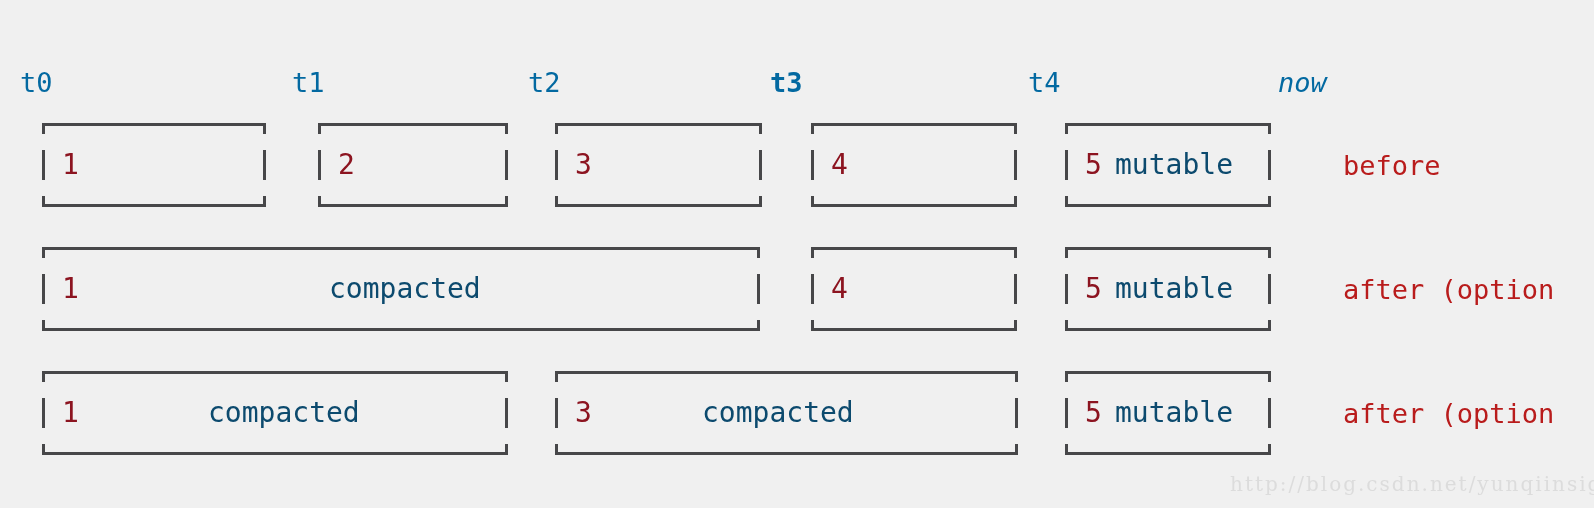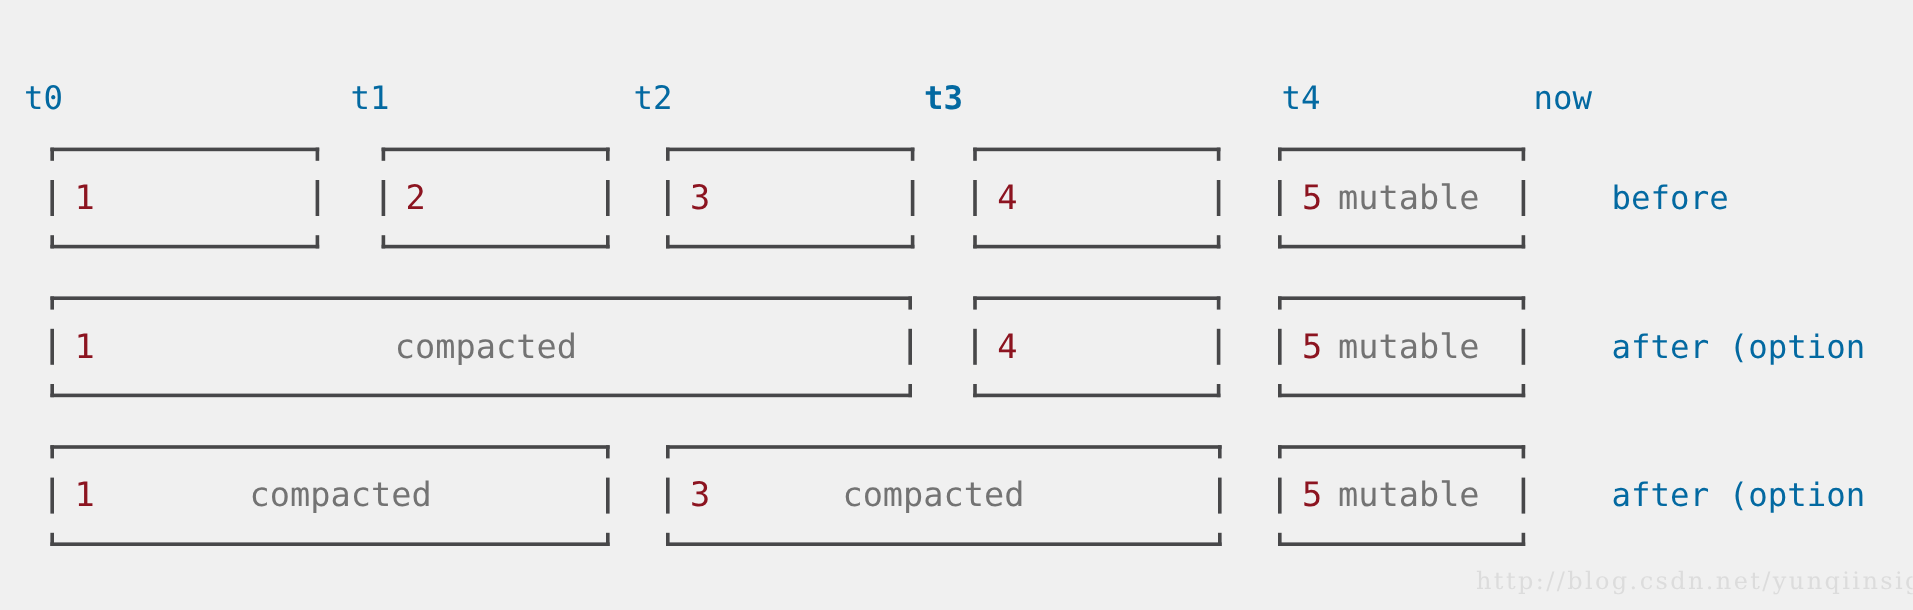--- a/index.html
+++ b/index.html
@@ -72,32 +72,32 @@
     font-size: 28px;
     line-height: 34px;
     color: #8c1420;
     white-space: pre;
   }
   .seg .tag {
     position: absolute;
     top: 25px;
     font-size: 28px;
     line-height: 34px;
-    color: #737373;
+    color: #0c4a6e;
     white-space: pre;
   }
   
   .seg .tag.inline { left: 50px; }
 
   
   .caption {
     position: absolute;
     font-size: 27px;
     line-height: 32px;
-    color: #0369a1;
+    color: #b91c1c;
     white-space: pre;
   }
 
   
   .watermark {
     position: absolute;
     font-family: "DejaVu Serif", "Liberation Serif", serif;
     font-size: 20px;
     letter-spacing: 2px;
     color: #dcdcdc;
@@ -105,22 +105,22 @@
   }
 </style>
 </head>
 <body>
 
 <div id="canvas">
     <div class="tick" style="left: 20px;">t0</div>
     <div class="tick" style="left: 292px;">t1</div>
     <div class="tick" style="left: 528px;">t2</div>
     <div class="tick" style="left: 770px; font-weight: bold;">t3</div>
-    <div class="tick" style="left: 1068px;">t4</div>
-    <div class="tick" style="left: 1278px;">now</div>
+    <div class="tick" style="left: 1028px;">t4</div>
+    <div class="tick" style="left: 1278px; font-style: italic;">now</div>
     <div class="seg" style="left: 42px; top: 123px; width: 224px;">
       <div class="rule-top"></div>
       <div class="rule-bot"></div>
       <div class="nub tl"></div>
       <div class="nub tr"></div>
       <div class="nub bl"></div>
       <div class="nub br"></div>
       <div class="pipe l"></div>
       <div class="pipe r"></div>
       <div class="num">1</div>

